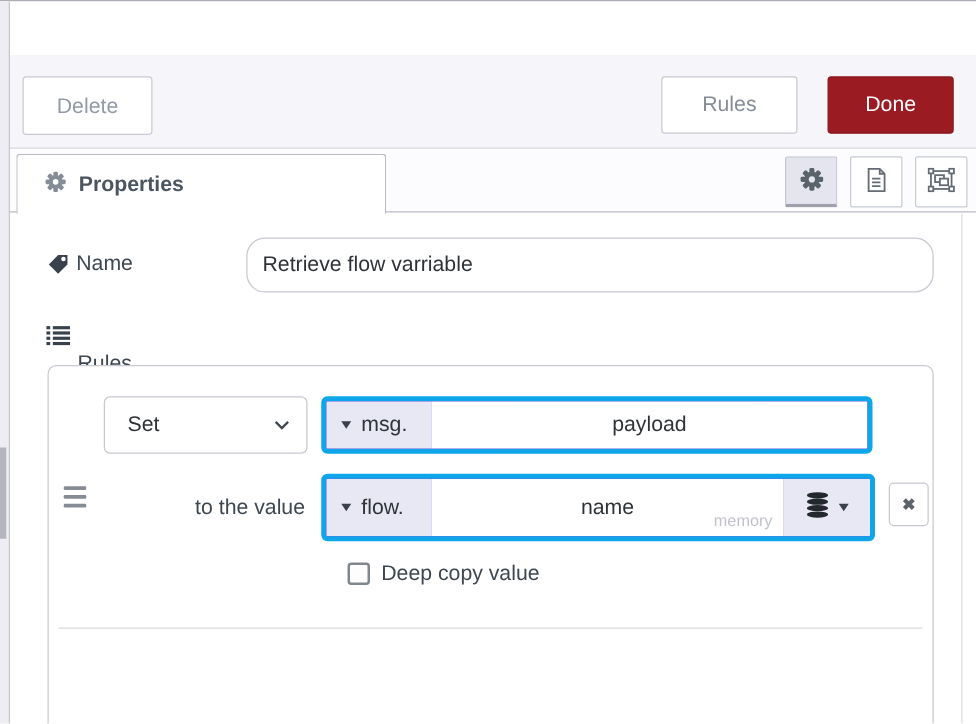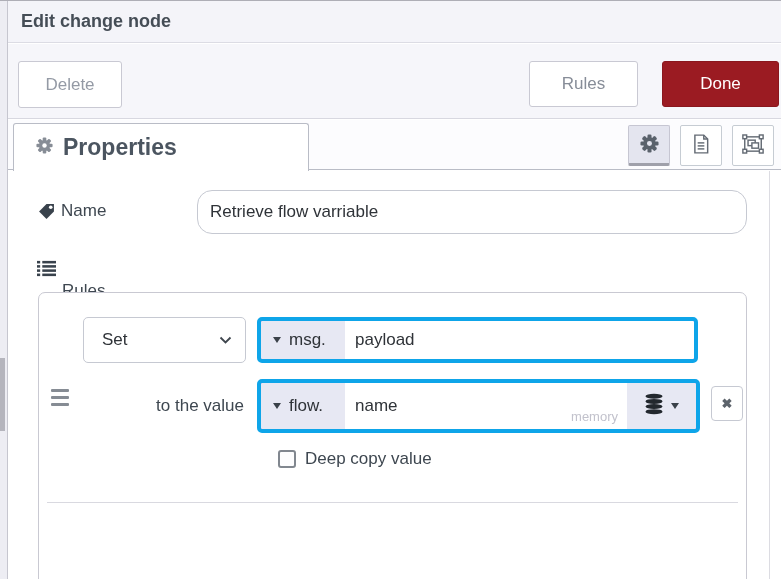--- a/index.html
+++ b/index.html
@@ -19,29 +19,29 @@
                  line-height:41px; padding-left:13px; }
   .tray-header span { font-size:18px; font-weight:bold; color:#454d56; }
 
   
   .tray-toolbar { position:absolute; left:8px; right:0; top:43px; height:75px;
                   background:#f6f6fa; border-bottom:1px solid #d8d8e0; }
   .btn { position:absolute; top:17px; height:47px; font-family:"Liberation Sans",sans-serif;
          font-size:17px; border-radius:3px; cursor:pointer; }
   .btn-delete { left:10px; width:104px; background:#fff; border:1px solid #c9c9d3; color:#949aa5; }
   .btn-cancel { left:521px; width:109px; height:46px; background:#fff; border:1px solid #c9c9d3; color:#878d98; }
-  .btn-done   { left:654px; width:117px; height:46px; background:#9b1b22; border:1px solid #8a171e; color:#fff; }
+  .btn-done   { left:654px; width:101px; height:46px; background:#9b1b22; border:1px solid #8a171e; color:#fff; }
 
   
   .tab-bar { position:absolute; left:8px; right:0; top:119px; height:50px;
              background:#fcfcfe; border-bottom:1px solid #b9bcc6; }
   .tab { position:absolute; left:5px; top:3px; width:296px; height:48px; background:#fff;
          border:1px solid #b9bcc6; border-bottom:none; border-radius:3px 3px 0 0;
          display:flex; align-items:center; gap:10px; padding-left:22px; z-index:2; cursor:pointer; }
-  .tab-label { font-size:23px; font-weight:bold; color:#4b5560; }
+  .tab-label { font-size:17px; font-weight:bold; color:#4b5560; }
   .icon-btn { position:absolute; top:5px; width:42px; height:41px; background:#fff;
               border:1px solid #c6ccd3; border-radius:2px; display:flex; align-items:center;
               justify-content:center; cursor:pointer; }
   .icon-btn.selected { background:#e4e5ef; border-color:#c6c6d2; border-bottom:3px solid #9fa0aa; }
   .ib-gear { left:620px; } .ib-doc { left:672px; } .ib-group { left:724px; }
 
   
   .field-icon { position:absolute; left:38px; top:202px; }
   .field-label { position:absolute; left:61px; top:200px; font-size:17px; color:#3e4750; }
   .name-input { position:absolute; left:197px; top:189px; width:550px; height:44px;
@@ -62,21 +62,21 @@
   .ti-prop  { left:218px; top:24px; width:441px; height:46px; }
   .ti-value { left:218px; top:86px; width:443px; height:54px; }
   .ti-btn { background:#e7e8f3; border:none; width:84px; display:flex; align-items:center;
             gap:8px; padding-left:12px; font-family:"Liberation Sans",sans-serif;
             font-size:17px; color:#2f3338; cursor:pointer; flex-shrink:0; }
   .ti-btn-right { width:69px; justify-content:center; gap:7px; padding-left:0; }
   .caret { width:0; height:0; border-left:4.5px solid transparent;
            border-right:4.5px solid transparent; border-top:6px solid #3a4149; }
   .ti-input-wrap { position:relative; flex:1; }
   .ti-input { width:100%; height:100%; border:none; outline:none; padding:0 10px;
-              font-family:"Liberation Sans",sans-serif; font-size:17px; color:#2f3338; }
+              font-family:"Liberation Sans",sans-serif; font-size:17px; color:#2f3338;text-align:center; }
   .context-hint { position:absolute; right:9px; bottom:5px; font-size:13px; color:#c2c2cc;
                   pointer-events:none; }
   .drag-handle { position:absolute; left:12px; top:96px; width:18px; cursor:grab; }
   .drag-handle i { display:block; width:18px; height:3px; background:#868c94;
                    border-radius:1px; margin-bottom:4px; }
   .to-label { position:absolute; left:44px; top:103px; width:161px; text-align:right;
               font-size:17px; color:#3e4750; }
   .remove-btn { position:absolute; left:672px; top:93px; width:32px; height:35px; background:#fff;
                 border:1px solid #c6c9d2; border-radius:4px; font-size:13px; font-weight:bold;
                 color:#5c636b; cursor:pointer; }
@@ -90,23 +90,20 @@
 </style>
 </head>
 <body>
 
 <div class="stage">
 
   <div class="left-strip">
     <div class="left-thumb"></div>
   </div>
 
-  <div class="tray-header">
-    <span>Edit change node</span>
-  </div>
 
   <div class="tray-toolbar">
     <button class="btn btn-delete">Delete</button>
     <button class="btn btn-cancel">Rules</button>
     <button class="btn btn-done">Done</button>
   </div>
 
   <div class="tab-bar">
     <div class="tab">
       <span>

